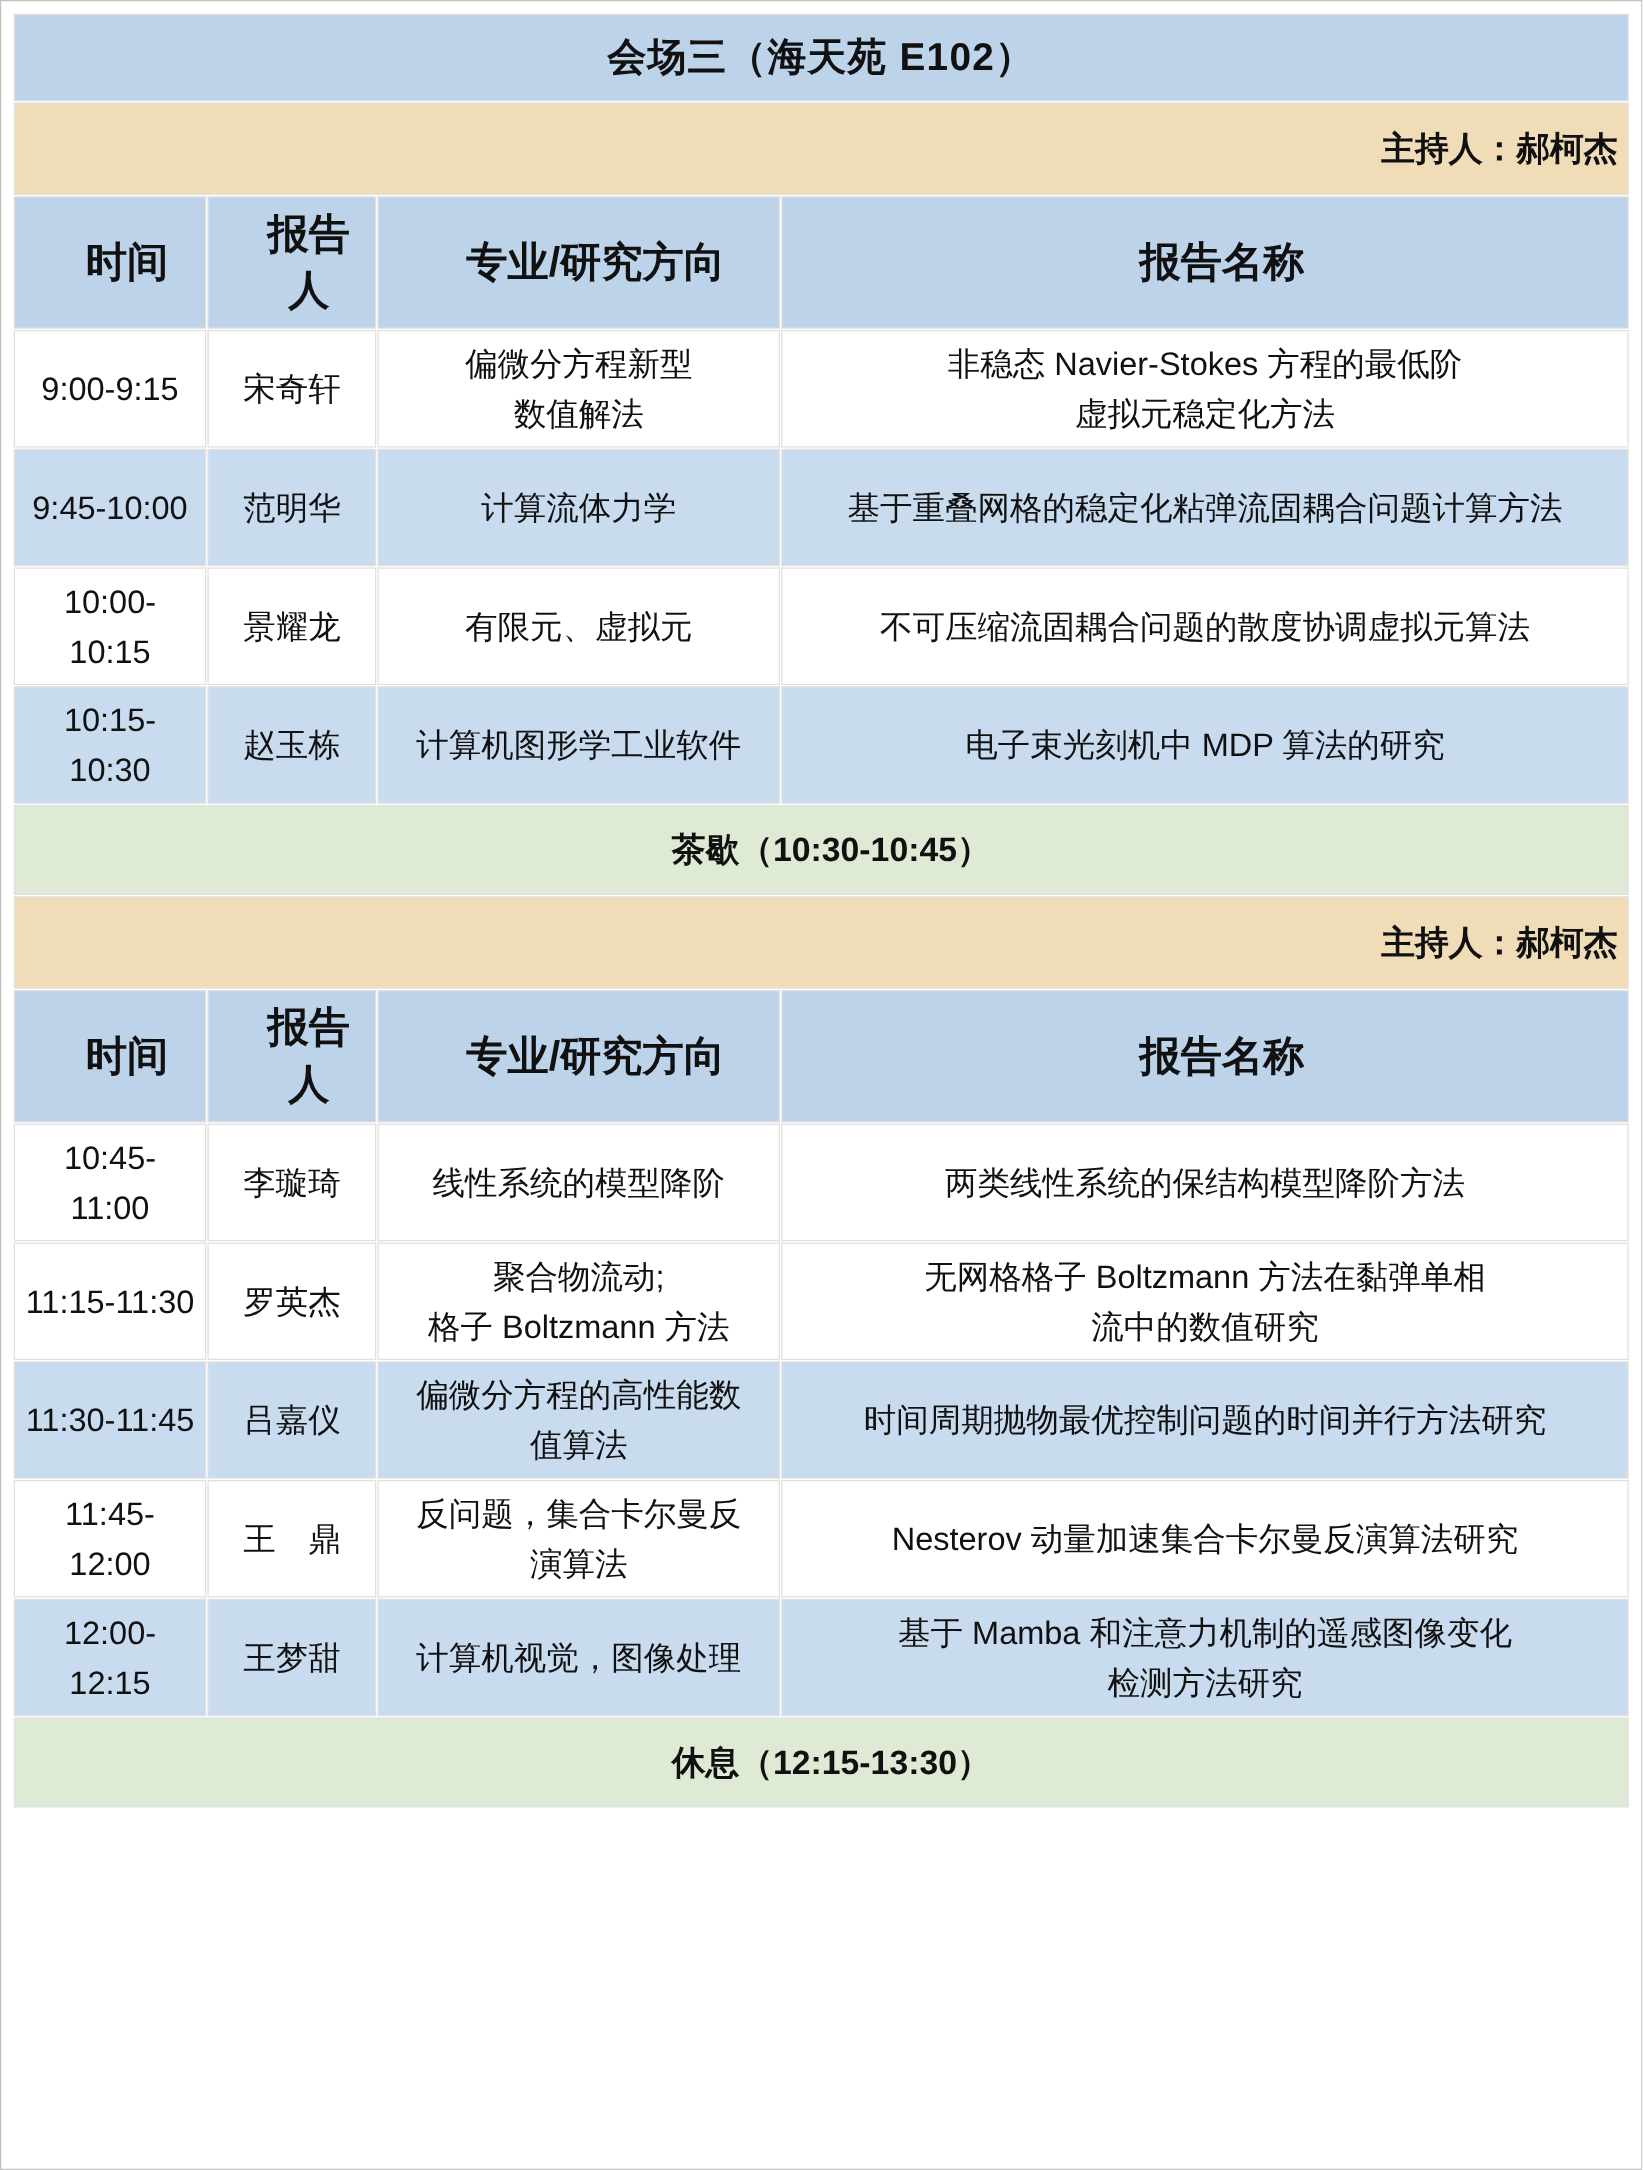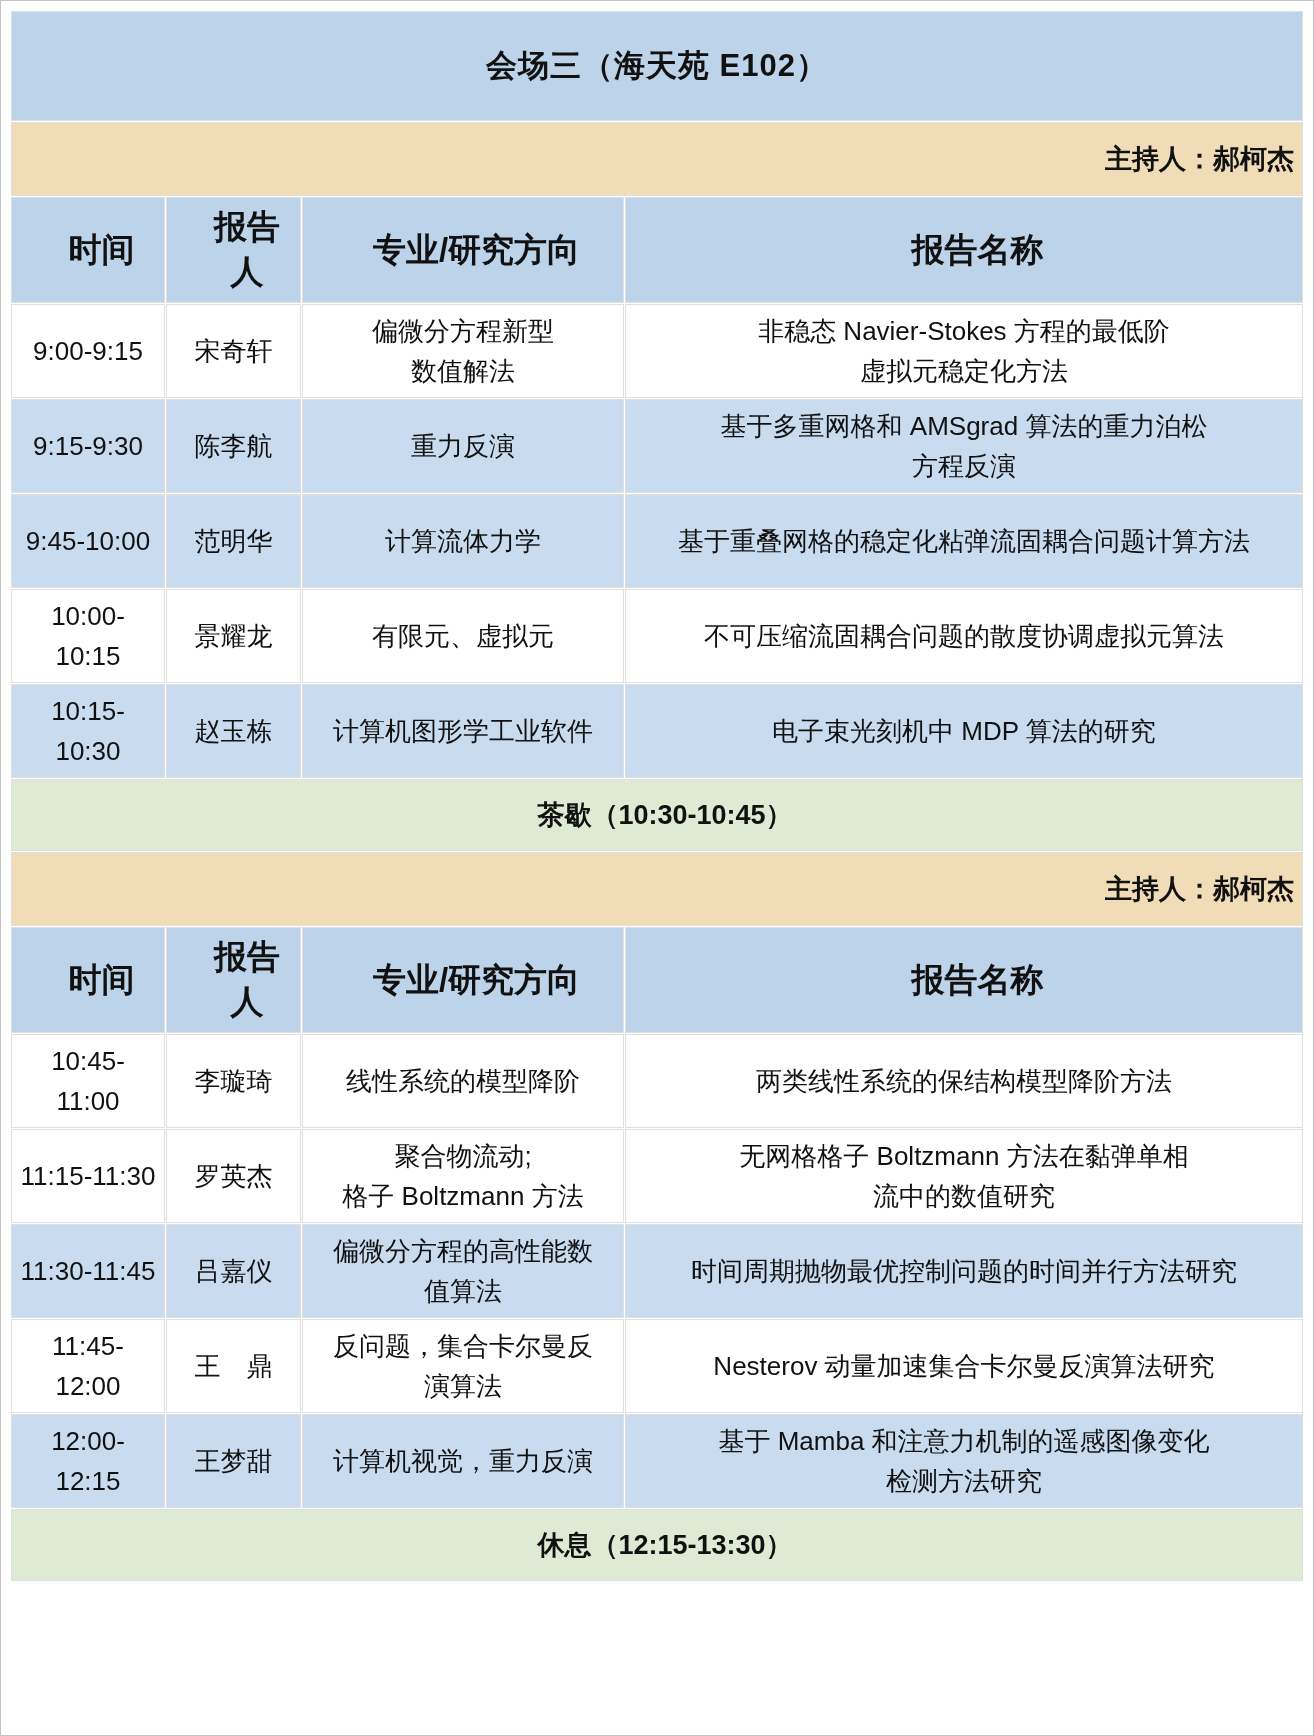--- a/index.html
+++ b/index.html
@@ -25,21 +25,21 @@
     border-collapse:separate;
     border-spacing:3px;
   }
   td{
     vertical-align:middle;
     text-align:center;
     box-shadow:0 0 0 1px rgba(130,130,130,0.25);
     padding:4px 8px;
   }
   tr.title-row td{
-    height:108px;
+    height:68px;
     background:var(--c-head-blue);
     font-size:31px;
     font-weight:bold;
     letter-spacing:1px;
   }
   tr.moderator-row td{
     height:72px;
     background:var(--c-tan);
     font-size:27px;
     font-weight:bold;
@@ -102,27 +102,20 @@
         </tr>
         <tr class="data-row">
           <td class="time-cell">9:00-9:15</td>
           <td class="speaker-cell">宋奇轩</td>
           <td class="field-cell">偏微分方程新型
 数值解法</td>
           <td class="talk-title-cell">非稳态 Navier-Stokes 方程的最低阶
 虚拟元稳定化方法</td>
         </tr>
         <tr class="data-row alt">
-          <td class="time-cell">9:15-9:30</td>
-          <td class="speaker-cell">陈李航</td>
-          <td class="field-cell">重力反演</td>
-          <td class="talk-title-cell">基于多重网格和 AMSgrad 算法的重力泊松
-方程反演</td>
-        </tr>
-        <tr class="data-row alt">
           <td class="time-cell">9:45-10:00</td>
           <td class="speaker-cell">范明华</td>
           <td class="field-cell">计算流体力学</td>
           <td class="talk-title-cell">基于重叠网格的稳定化粘弹流固耦合问题计算方法</td>
         </tr>
         <tr class="data-row">
           <td class="time-cell">10:00-10:15</td>
           <td class="speaker-cell">景耀龙</td>
           <td class="field-cell">有限元、虚拟元</td>
           <td class="talk-title-cell">不可压缩流固耦合问题的散度协调虚拟元算法</td>
@@ -169,21 +162,21 @@
         <tr class="data-row">
           <td class="time-cell">11:45-12:00</td>
           <td class="speaker-cell">王　鼎</td>
           <td class="field-cell">反问题，集合卡尔曼反
 演算法</td>
           <td class="talk-title-cell">Nesterov 动量加速集合卡尔曼反演算法研究</td>
         </tr>
         <tr class="data-row alt">
           <td class="time-cell">12:00-12:15</td>
           <td class="speaker-cell">王梦甜</td>
-          <td class="field-cell">计算机视觉，重力反演</td>
+          <td class="field-cell">计算机视觉，图像处理</td>
           <td class="talk-title-cell">基于 Mamba 和注意力机制的遥感图像变化
 检测方法研究</td>
         </tr>
         <tr class="break-row">
           <td colspan="4">休息（12:15-13:30）</td>
         </tr>
       </tbody>
   </table>
 </div>
 

